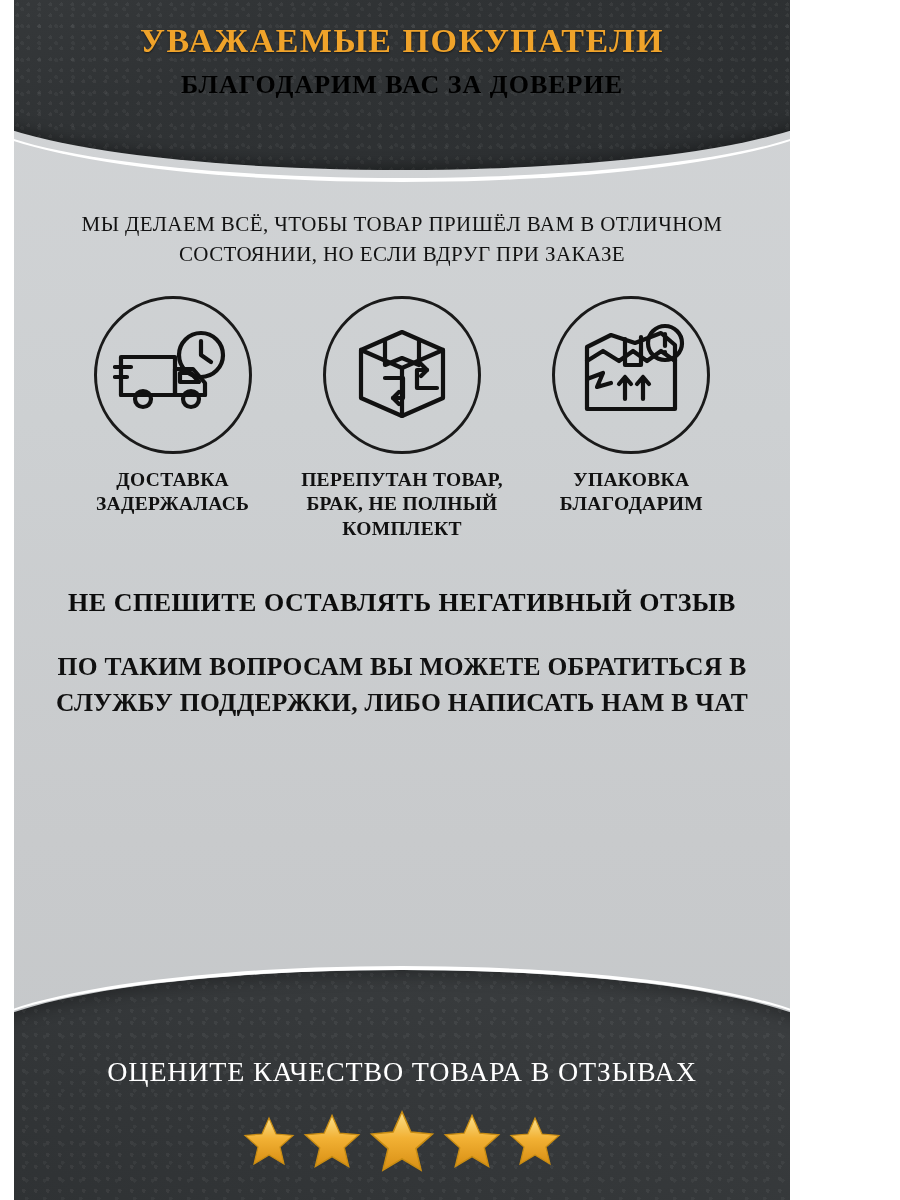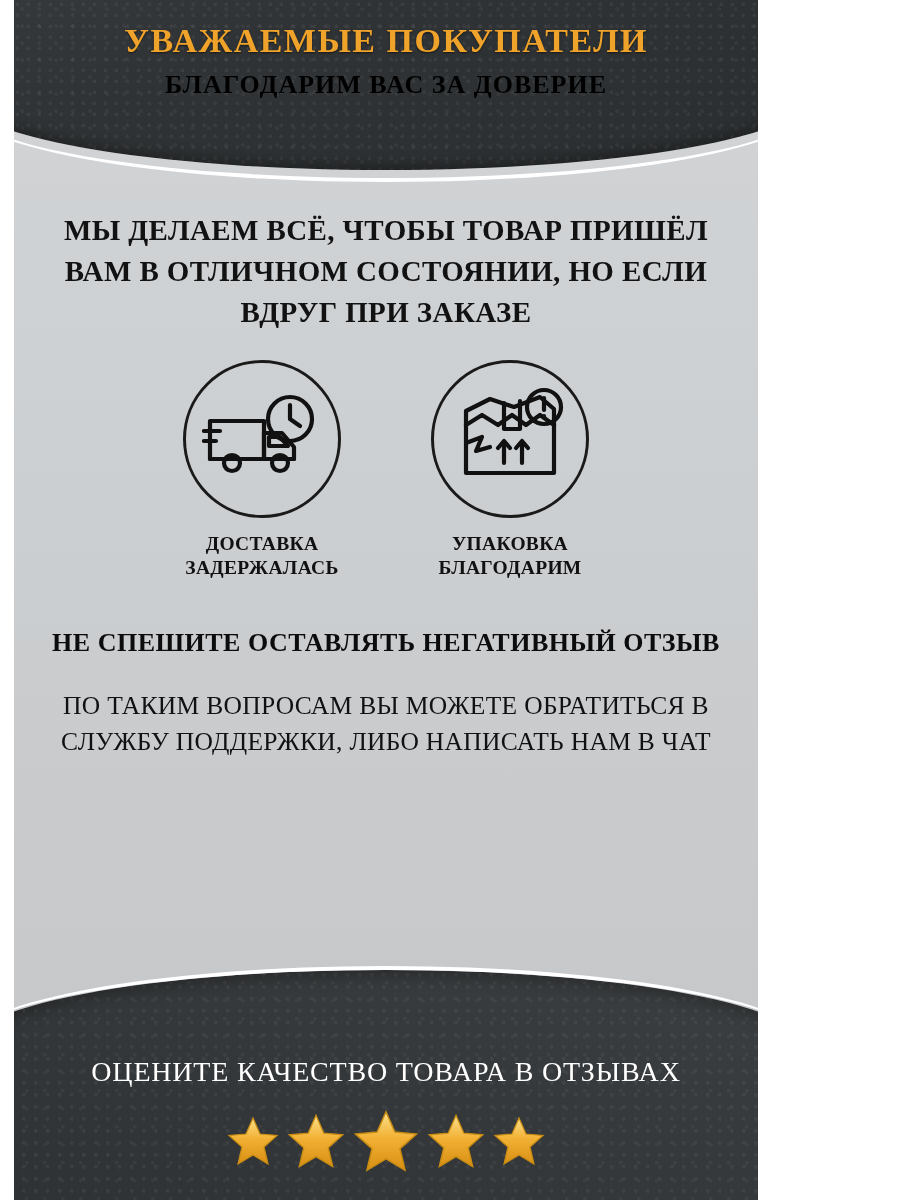--- a/index.html
+++ b/index.html
@@ -7,20 +7,21 @@
     padding: 0;
     background: #ffffff;
   }
   .page {
     position: relative;
     width: 772px;
     height: 1200px;
     overflow: hidden;
     background: #c9cbcd;
     font-family: "Liberation Serif", "DejaVu Serif", serif;
+    padding-left: 32px;
     -webkit-font-smoothing: antialiased;
   }
 
   
   .rail {
     position: absolute;
     top: 0;
     bottom: 0;
     width: 14px;
     background: #ffffff;
@@ -100,22 +101,22 @@
   .main {
     position: absolute;
     left: 14px; right: 14px;
     top: 196px;
     z-index: 4;
     text-align: center;
     padding: 0 34px;
     box-sizing: border-box;
   }
   .intro {
-    font-size: 29px;
-    font-weight: bold;
+    font-size: 21px;
+    font-weight: normal;
     letter-spacing: 0.4px;
     color: #121212;
     line-height: 1.42;
     margin: 14px auto 0 auto;
     max-width: 740px;
   }
 
   
   .icons-row {
     display: flex;
@@ -155,21 +156,21 @@
     font-size: 26px;
     font-weight: bold;
     letter-spacing: 0.5px;
     line-height: 1.22;
     color: #0c0c0c;
     margin: 46px auto 8px auto;
     max-width: 700px;
   }
   .support-text {
     font-size: 25.5px;
-    font-weight: normal;
+    font-weight: bold;
     letter-spacing: 0.3px;
     line-height: 1.4;
     color: #111111;
     margin: 30px auto 0 auto;
     max-width: 790px;
   }
 
   
   .footer-wrap {
     position: absolute;
@@ -262,20 +263,39 @@
 
             <path d="M2 42 H18 M2 52 H14"></path>
 
             <circle cx="88" cy="30" r="22"></circle>
             <path d="M88 16 V30 L98 37"></path>
           </svg>
         </div>
         <div class="icon-label">ДОСТАВКА ЗАДЕРЖАЛАСЬ</div>
       </div>
 
+      <div class="icon-cell">
+        <div class="circle">
+          <svg width="122" height="110" viewBox="0 0 122 110" fill="none" stroke="#111111" stroke-width="4.2" stroke-linecap="round" stroke-linejoin="round">
+
+            <path d="M20 30 L61 12 L102 30 L102 78 L61 96 L20 78 Z"></path>
+
+            <path d="M20 30 L61 48 L102 30"></path>
+            <path d="M61 48 V96"></path>
+
+            <path d="M44 21 L44 45 L61 38 L78 45 L78 21"></path>
+
+            <path d="M44 58 H62 V78 H52"></path>
+            <path d="M58 84 L52 78 L58 72"></path>
+            <path d="M96 68 H76 V50 H86"></path>
+            <path d="M80 44 L86 50 L80 56"></path>
+          </svg>
+        </div>
+        <div class="icon-label">ПЕРЕПУТАН ТОВАР, БРАК, НЕ ПОЛНЫЙ КОМПЛЕКТ</div>
+      </div>
 
       <div class="icon-cell">
         <div class="circle">
           <svg width="116" height="108" viewBox="0 0 116 108" fill="none" stroke="#111111" stroke-width="4.2" stroke-linecap="round" stroke-linejoin="round">
 
             <path d="M14 26 L38 14 L62 22 L88 12 L102 24 L102 88 L14 88 Z"></path>
 
             <path d="M14 40 L30 30 L46 40 L60 30 L74 40 L88 30 L102 40"></path>
 
             <path d="M52 18 V44 H68 V16"></path>

